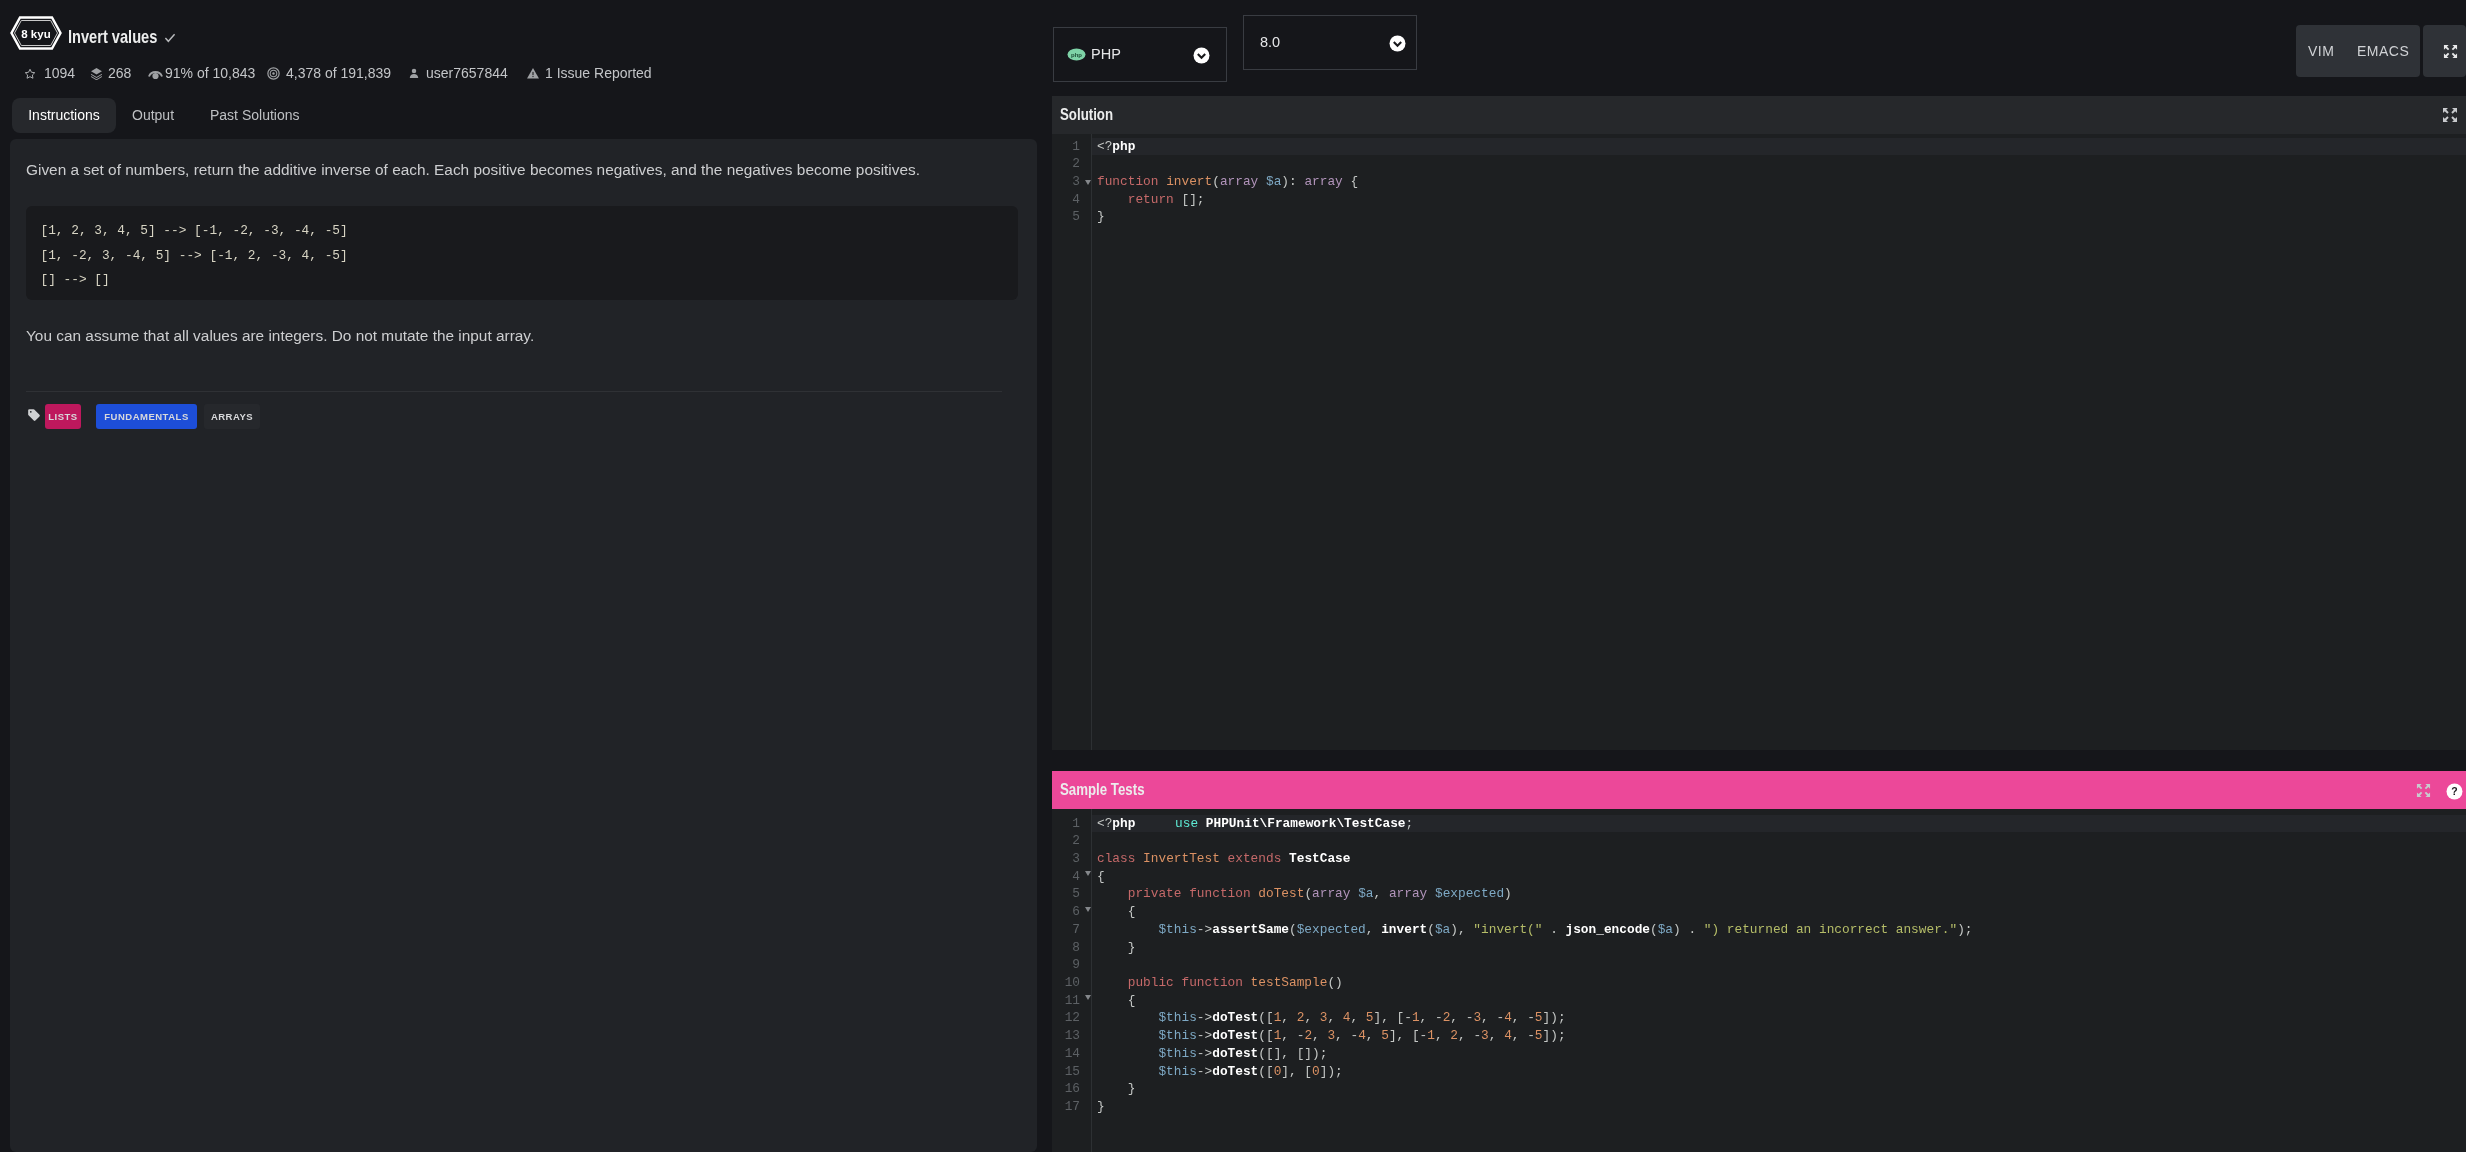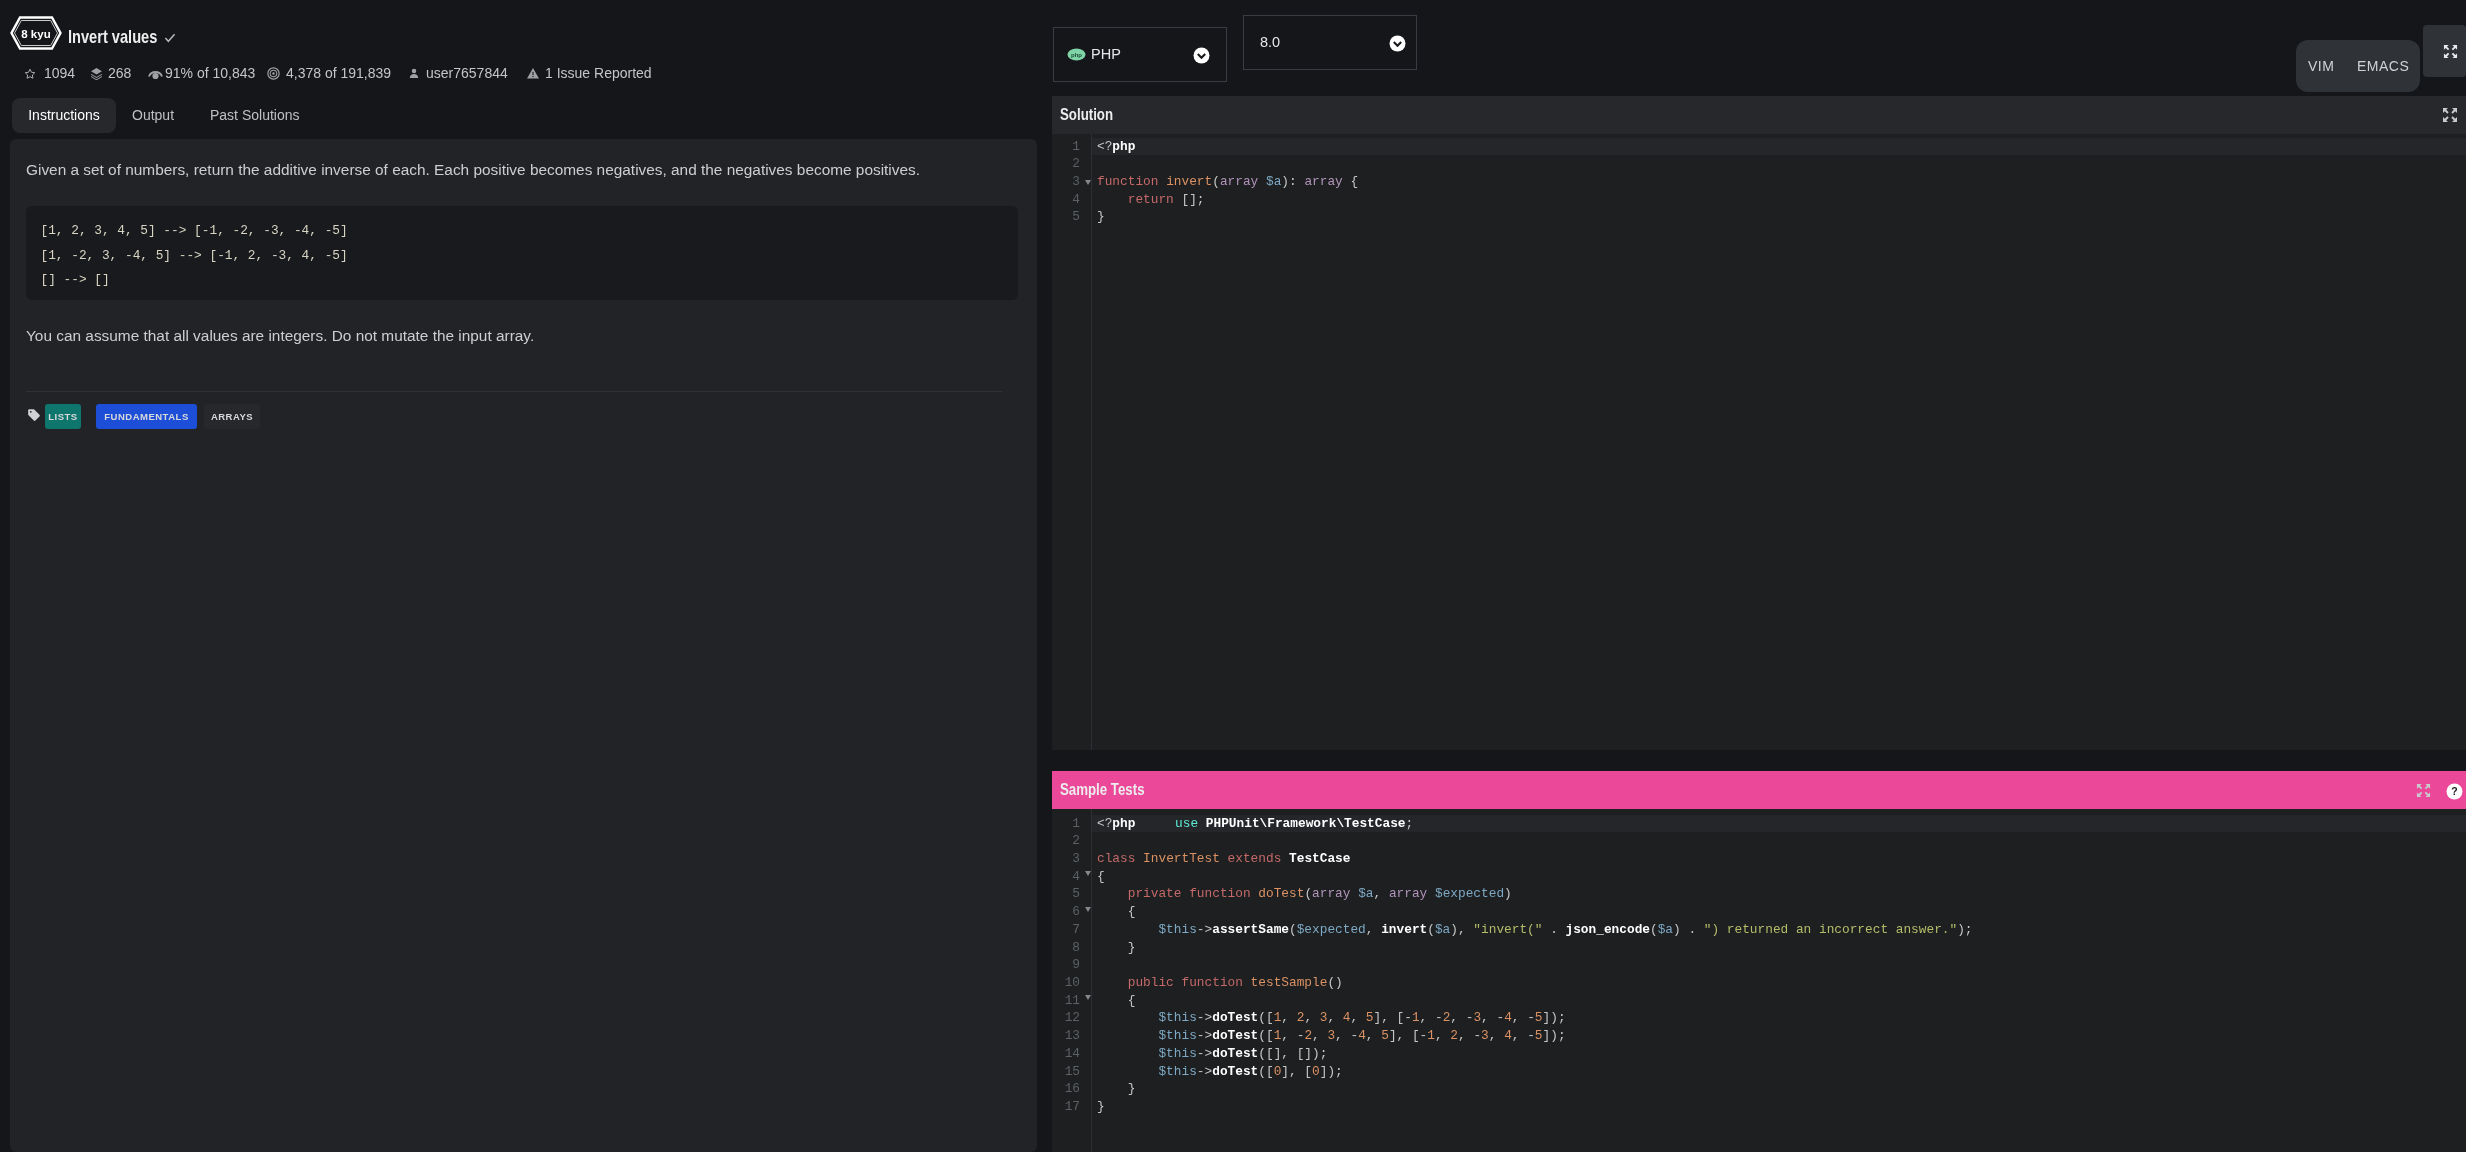--- a/index.html
+++ b/index.html
@@ -72,21 +72,21 @@
   <div class="abs" style="left:16px; top:67px; width:992px; height:94px; background:#191a1d; border-radius:6px;">
     <pre style="position:absolute; left:14.5px; top:13px; font-size:12.8px; line-height:24.5px; color:#d8d5c4;">[1, 2, 3, 4, 5] --&gt; [-1, -2, -3, -4, -5]
 [1, -2, 3, -4, 5] --&gt; [-1, 2, -3, 4, -5]
 [] --&gt; []</pre>
   </div>
   <div class="abs" style="left:16px; top:187.5px; font-size:15.4px; color:#cdced0;">You can assume that all values are integers. Do not mutate the input array.</div>
   <div class="abs" style="left:16px; top:252px; width:976px; height:1px; background:#2f3135;"></div>
   <svg class="abs" style="left:17px; top:269px;" width="14" height="14" viewBox="0 0 24 24" fill="#cfd1d3">
       <path d="M21.4 11.6l-9-9A2 2 0 0 0 11 2H4a2 2 0 0 0-2 2v7c0 .5.2 1 .6 1.4l9 9a2 2 0 0 0 2.8 0l7-7a2 2 0 0 0 0-2.8zM6.5 8A1.5 1.5 0 1 1 8 6.5 1.5 1.5 0 0 1 6.5 8z"></path>
     </svg>
-  <div class="abs" style="left:35px; top:264.5px; width:36px; height:25.5px; background:#0f766e; border-radius:3px; color:#d8d9db; font-size:9.5px; font-weight:bold; letter-spacing:0.5px; line-height:25.5px; text-align:center;">LISTS</div>
+  <div class="abs" style="left:35px; top:264.5px; width:36px; height:25.5px; background:#be185d; border-radius:3px; color:#d8d9db; font-size:9.5px; font-weight:bold; letter-spacing:0.5px; line-height:25.5px; text-align:center;">LISTS</div>
   <div class="abs" style="left:86px; top:264.5px; width:101px; height:25.5px; background:#1d4ed8; border-radius:3px; color:#d8d9db; font-size:9.5px; font-weight:bold; letter-spacing:0.5px; line-height:25.5px; text-align:center;">FUNDAMENTALS</div>
   <div class="abs" style="left:194px; top:264.5px; width:56px; height:25.5px; background:#26282c; border-radius:3px; color:#d8d9db; font-size:9.5px; font-weight:bold; letter-spacing:0.5px; line-height:25.5px; text-align:center;">ARRAYS</div>
 </div>
 
 <div class="abs" style="left:1053px; top:27px; width:174px; height:55px; border:1px solid #393c42;">
   <svg class="abs" style="left:13px; top:20px;" width="19" height="13" viewBox="0 0 19 13">
     <ellipse cx="9.5" cy="6.5" rx="9" ry="6" fill="#7ed3a7"></ellipse>
     <text x="9.5" y="9" text-anchor="middle" font-size="6" font-weight="bold" fill="#1e4d36" font-family="Liberation Sans, sans-serif">php</text>
   </svg>
   <div class="abs" style="left:37px; top:0; height:53px; line-height:53px; font-size:14.5px; color:#e5e6e8;">PHP</div>
@@ -96,21 +96,21 @@
   </svg>
 </div>
 <div class="abs" style="left:1243px; top:15px; width:174px; height:55px; border:1px solid #393c42;">
   <div class="abs" style="left:16px; top:0; height:53px; line-height:53px; font-size:14.5px; color:#e5e6e8;">8.0</div>
   <svg class="abs" style="left:145px; top:19px;" width="17" height="17" viewBox="0 0 17 17">
     <circle cx="8.5" cy="8.5" r="8" fill="#ffffff"></circle>
     <path d="M4.8 7 L8.5 10.7 L12.2 7" fill="none" stroke="#17181b" stroke-width="2.1"></path>
   </svg>
 </div>
 
-<div class="abs" style="left:2296px; top:25px; width:124px; height:52px; background:#2f3237; border-radius:12px;margin-top:15px;">
+<div class="abs" style="left:2296px; top:25px; width:124px; height:52px; background:#2f3237; border-radius:4px;">
   <div class="abs" style="left:12px; top:0; height:52px; line-height:52px; font-size:14px; letter-spacing:0.5px; color:#d0d2d5;">VIM</div>
   <div class="abs" style="left:61px; top:0; height:52px; line-height:52px; font-size:14px; letter-spacing:0.5px; color:#d0d2d5;">EMACS</div>
 </div>
 <div class="abs" style="left:2423px; top:25px; width:43px; height:52px; background:#2f3237; border-radius:4px;">
   <svg class="abs" style="left:20px; top:19px;" width="15" height="15" viewBox="0 0 16 16" fill="#e8e9ea">
     <path d="M1 1h5L4.2 2.8l2.5 2.5-1.4 1.4L2.8 4.2 1 6z"></path>
     <path d="M15 1v5l-1.8-1.8-2.5 2.5-1.4-1.4 2.5-2.5L10 1z"></path>
     <path d="M1 15v-5l1.8 1.8 2.5-2.5 1.4 1.4-2.5 2.5L6 15z"></path>
     <path d="M15 15h-5l1.8-1.8-2.5-2.5 1.4-1.4 2.5 2.5L15 10z"></path>
   </svg>

